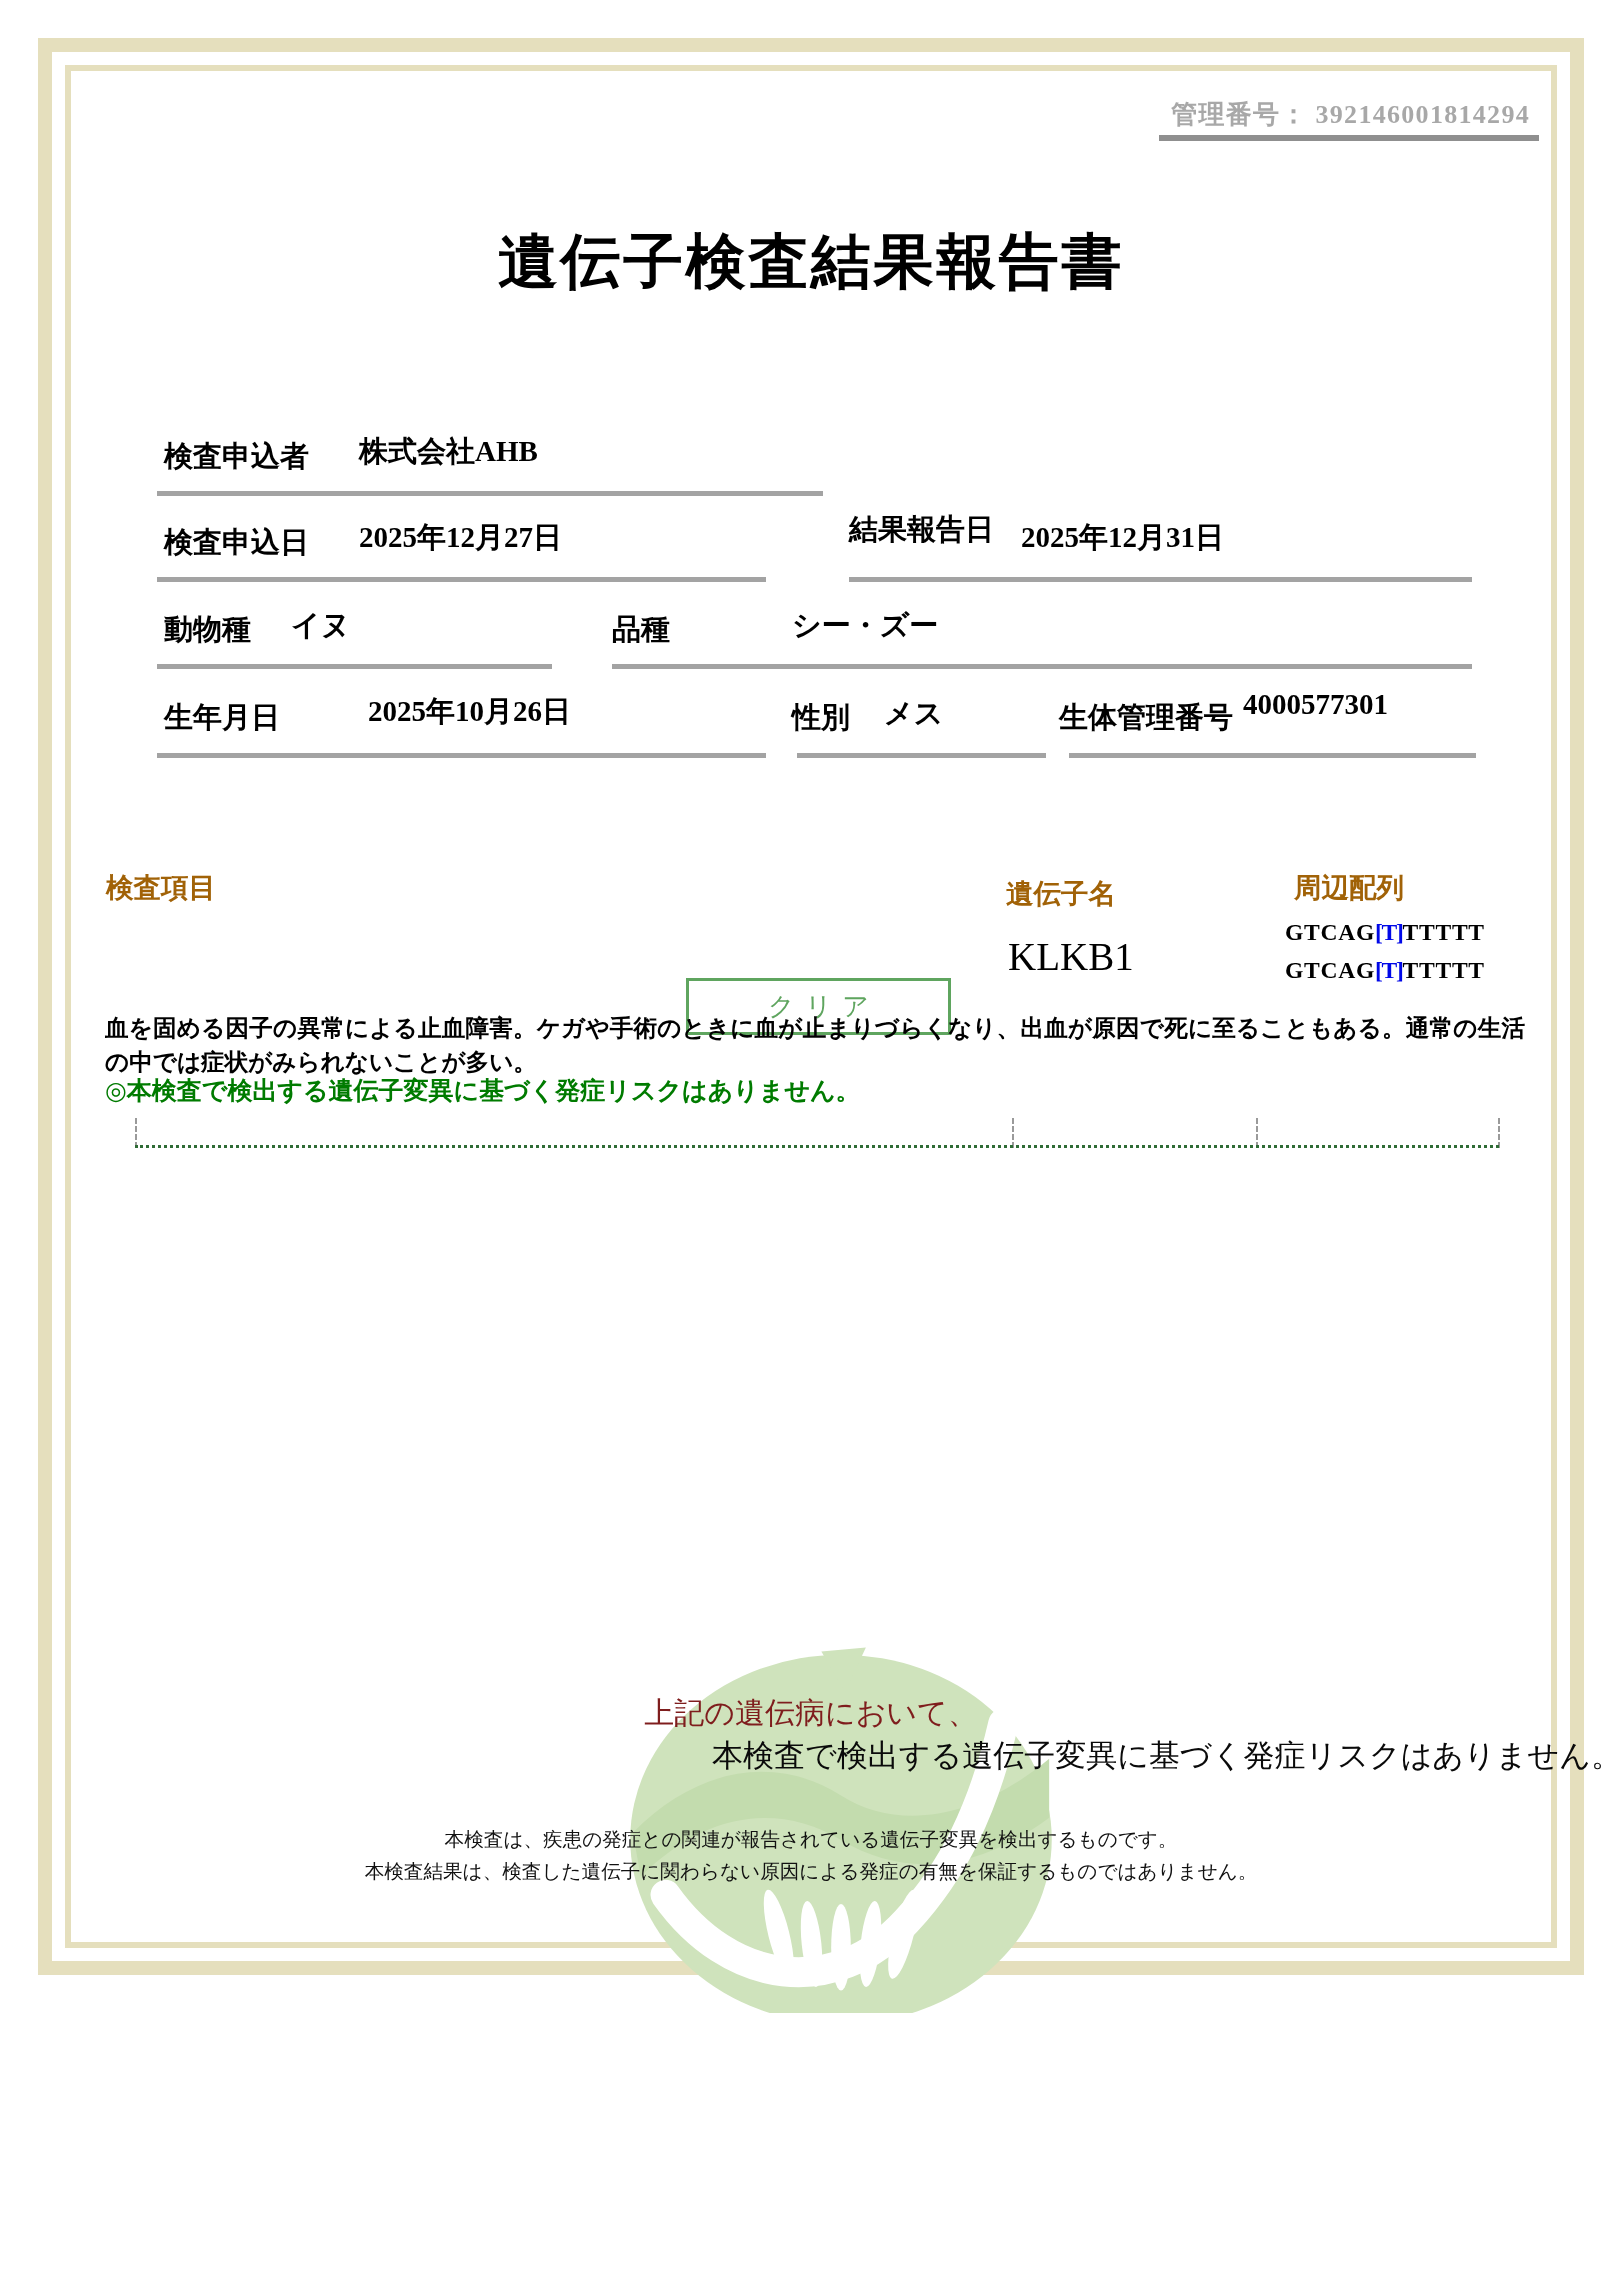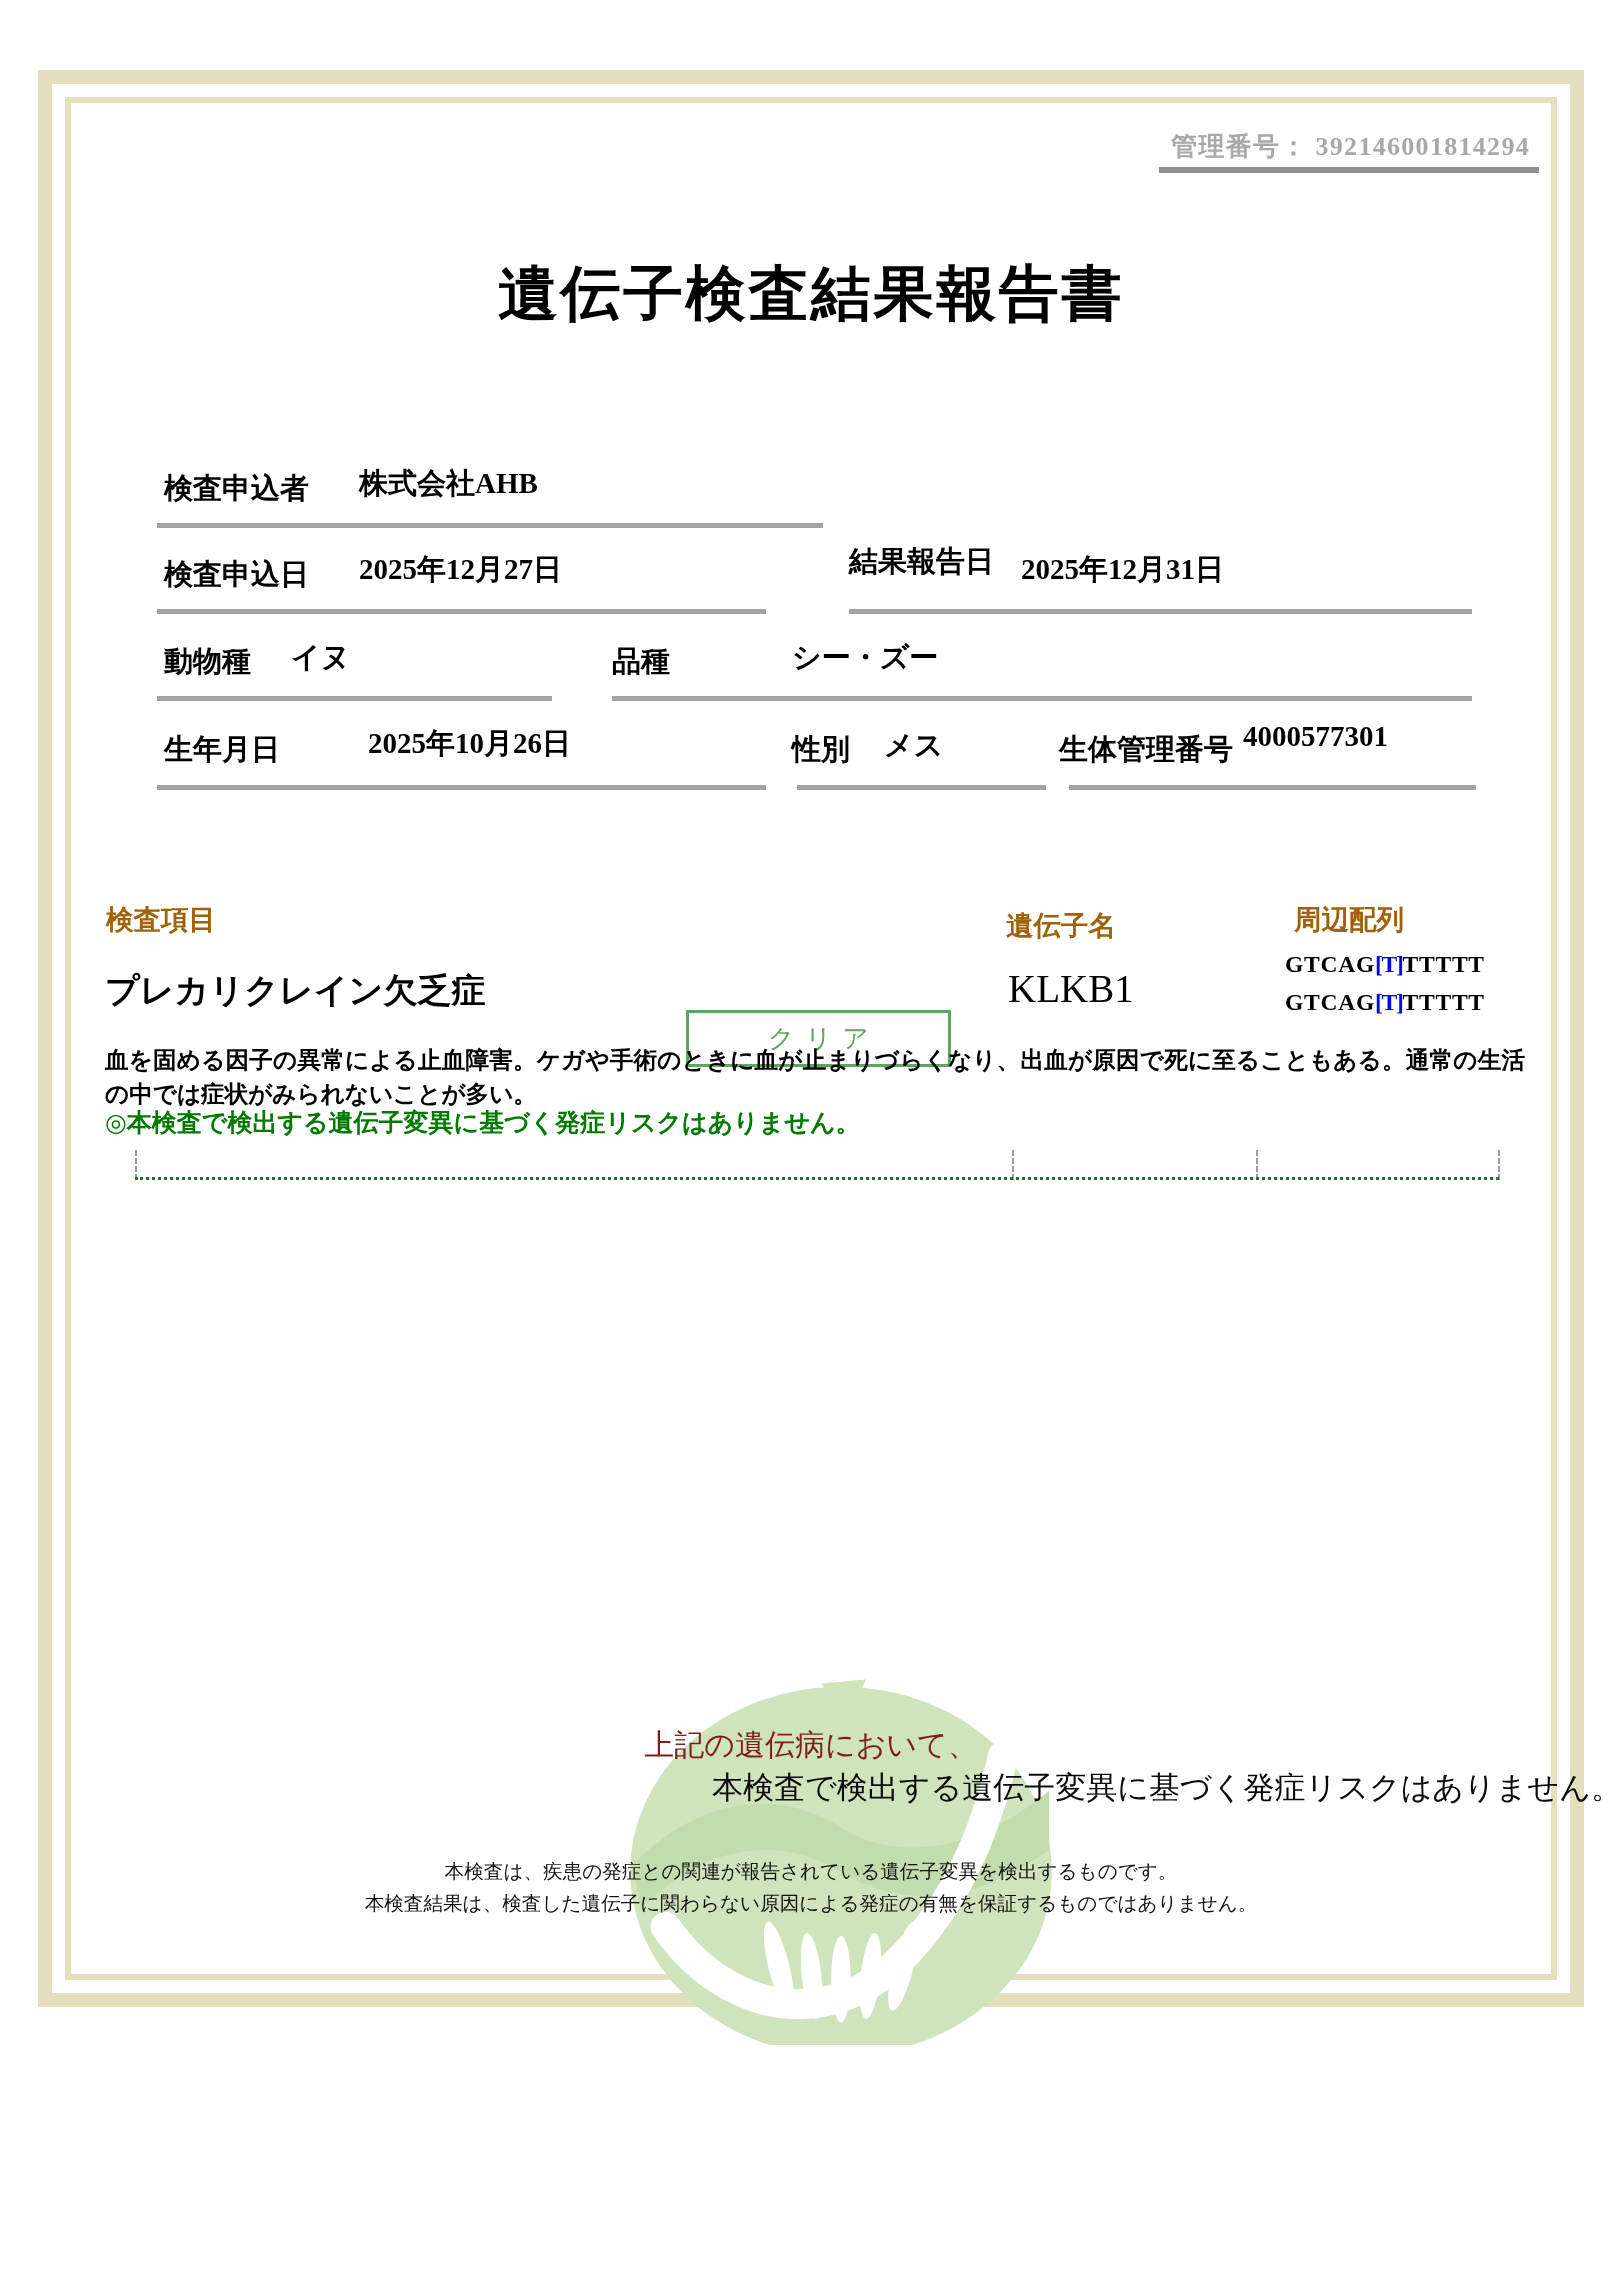--- a/index.html
+++ b/index.html
@@ -1,18 +1,18 @@
 <!DOCTYPE html>
 <html style="font-size:10.5px"><head>
 <meta charset="utf-8">
 <style>
   html,body { margin:0; padding:0; background:#fff; }
   .page {
     position:relative; width:1622px; height:2013px; background:#ffffff;
-    font-family:"Liberation Serif","DejaVu Serif",serif; color:#000; overflow:hidden;margin-top:32px;
+    font-family:"Liberation Serif","DejaVu Serif",serif; color:#000; overflow:hidden;
   }
   .abs { position:absolute; }
   
   .frame-outer { top:38px; left:38px; right:38px; bottom:38px; border:14.4px solid #e5dfbd; }
   .frame-inner { top:65px; left:65px; right:65px; bottom:65px; border:6.5px solid #e5dfbd; }
   
   .admin { top:97px; right:92px; font-size:26px; font-weight:bold; color:#a8a8a8; letter-spacing:1.3px; }
   .admin-line { top:135px; left:1159px; width:380px; height:5.9px; background:#8f8f8f; }
   
   .title { top:222px; left:0; right:0; text-align:center; font-size:60px; font-weight:bold; letter-spacing:2.6px; }
@@ -117,21 +117,20 @@
   <div class="abs fvalue z1" style="left:884px; top:694px;">メス</div>
   <div class="abs uline z1" style="left:797px; top:753px; width:249px;"></div>
   <div class="abs flabel z1" style="left:1059px; top:698px;">生体管理番号</div>
   <div class="abs fvalue z1" style="left:1243px; top:688px;">4000577301</div>
   <div class="abs uline z1" style="left:1069px; top:753px; width:407px;"></div>
 
   <div class="abs sec-h z1" style="left:106px; top:870px;">検査項目</div>
   <div class="abs sec-h z1" style="left:1006px; top:876px;">遺伝子名</div>
   <div class="abs sec-h z1" style="left:1294px; top:870px;">周辺配列</div>
 
-  <div class="abs disease z1" style="left:105px; top:936px;">プレカリクレイン欠乏症</div>
   <div class="abs clear-box z1">
     <span>クリア</span>
   </div>
   <div class="abs gene z1" style="left:1008px; top:934px;">KLKB1</div>
 
   <div class="abs seq z1" style="left:1285px; top:919px;">
     <span>GTCAG</span><span class="mut">[T]</span><span>TTTTT</span>
   </div>
   <div class="abs seq z1" style="left:1285px; top:957px;">
     <span>GTCAG</span><span class="mut">[T]</span><span>TTTTT</span>

